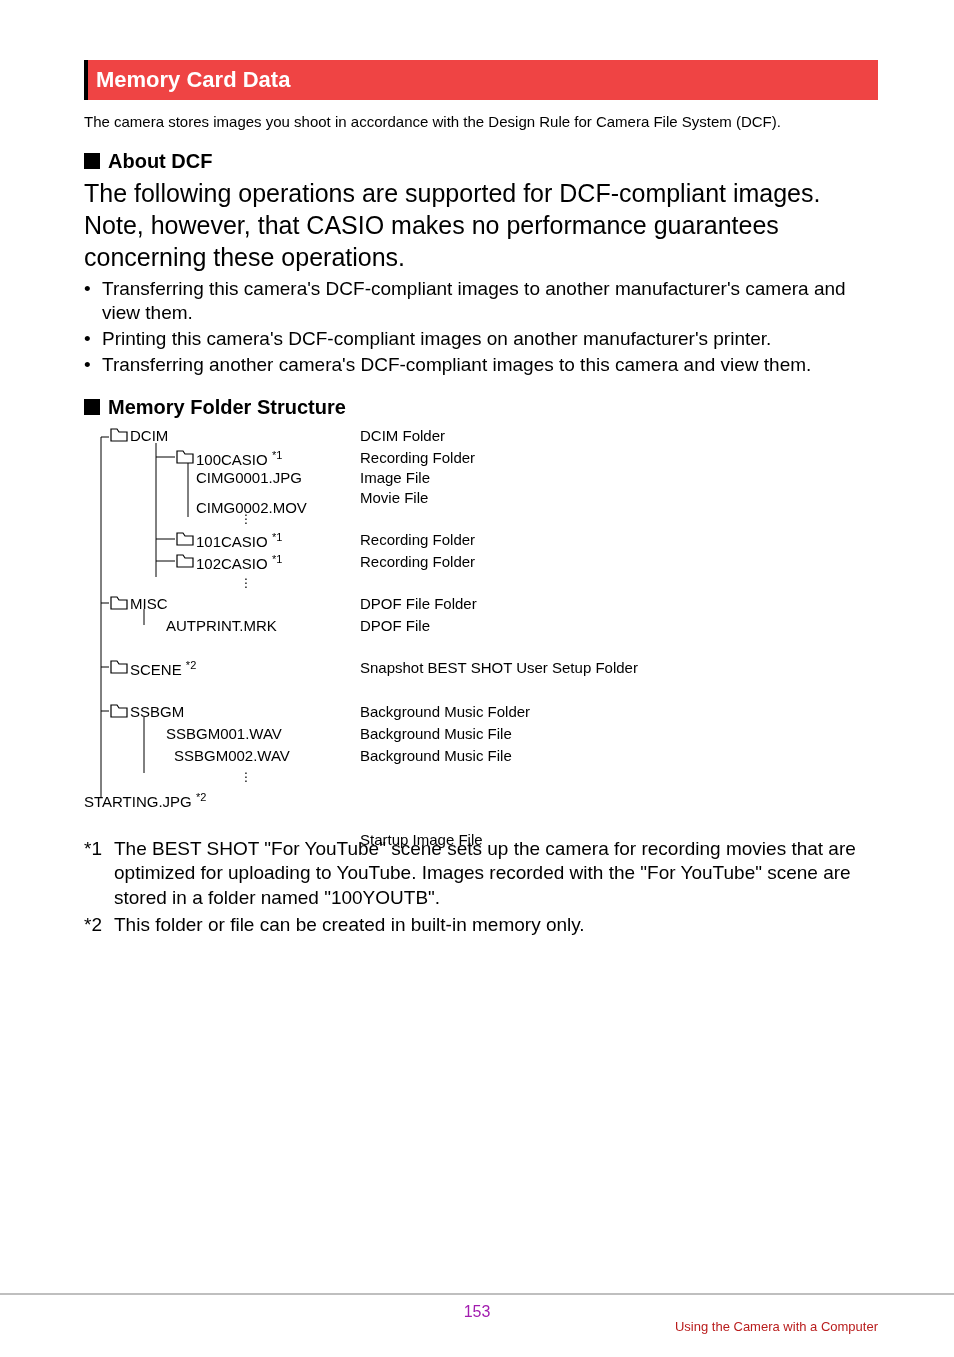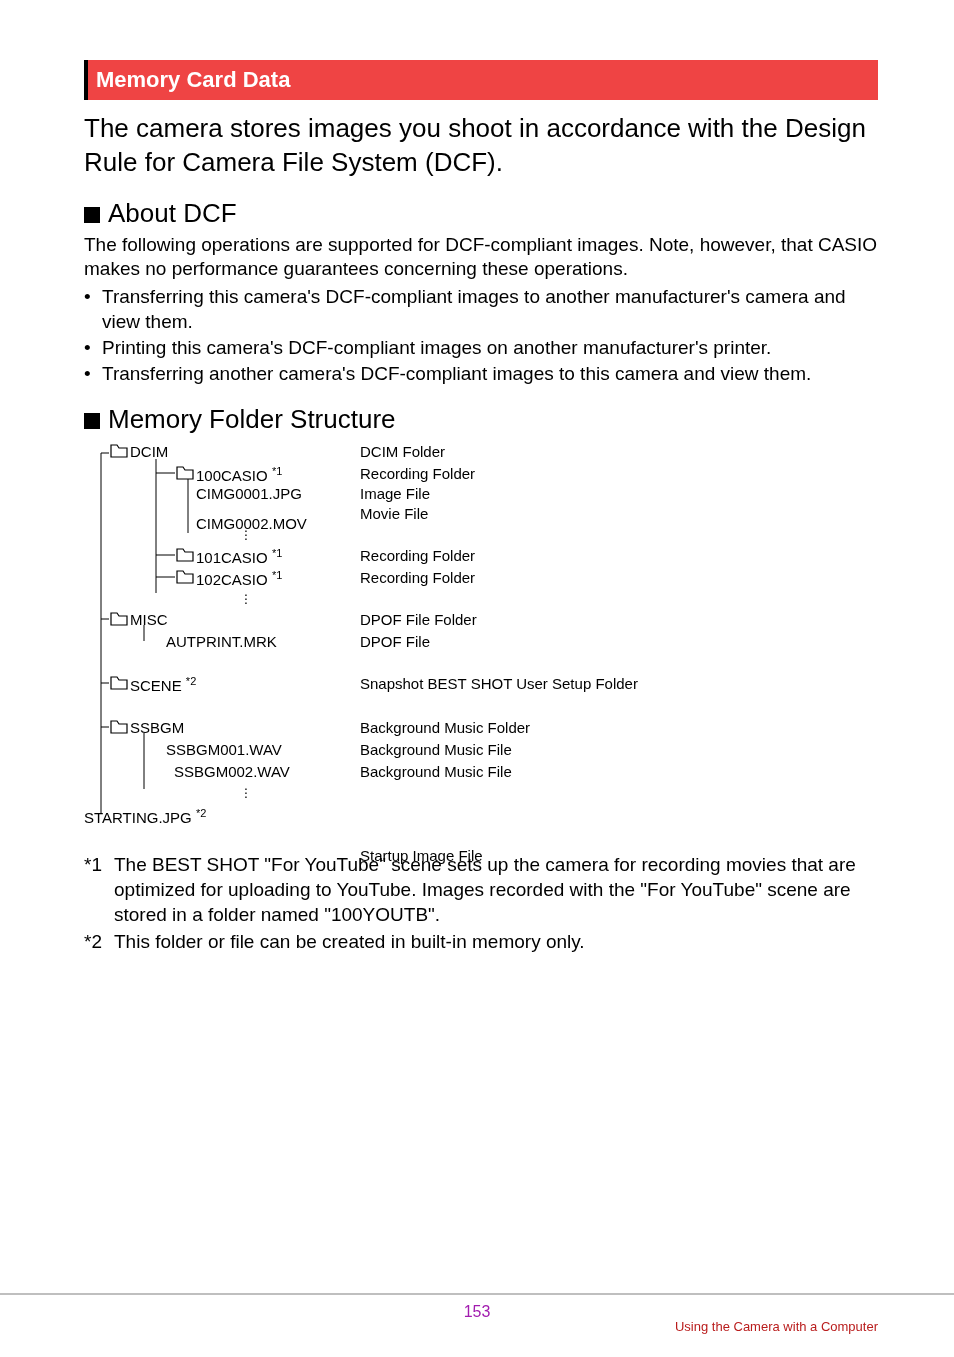--- a/index.html
+++ b/index.html
@@ -24,40 +24,40 @@
       position: relative;
     }
     .section-header::before {
       content: "";
       position: absolute;
       left: 0; top: 0; bottom: 0;
       width: 4px;
       background: #000;
     }
     .body-text {
-      font-size: 26px;
+      font-size: 15px;
       line-height: 1.3;
       margin-bottom: 18px;
     }
     .bullet-sq {
       display: inline-block;
       width: 16px;
       height: 16px;
       background: #000;
       margin-right: 8px;
       vertical-align: -1px;
     }
     .subhead {
-      font-size: 26px;
-      font-weight: normal;
+      font-size: 20px;
+      font-weight: bold;
       margin-top: 17px;
       margin-bottom: 4px;
     }
     .sub-text {
-      font-size: 19px;
+      font-size: 25px;
       line-height: 1.28;
       margin-bottom: 4px;
     }
     .dot-list {
       margin: 2px 0 18px 0;
     }
     .dot-list .item {
       display: flex;
       font-size: 19px;
       line-height: 1.28;

